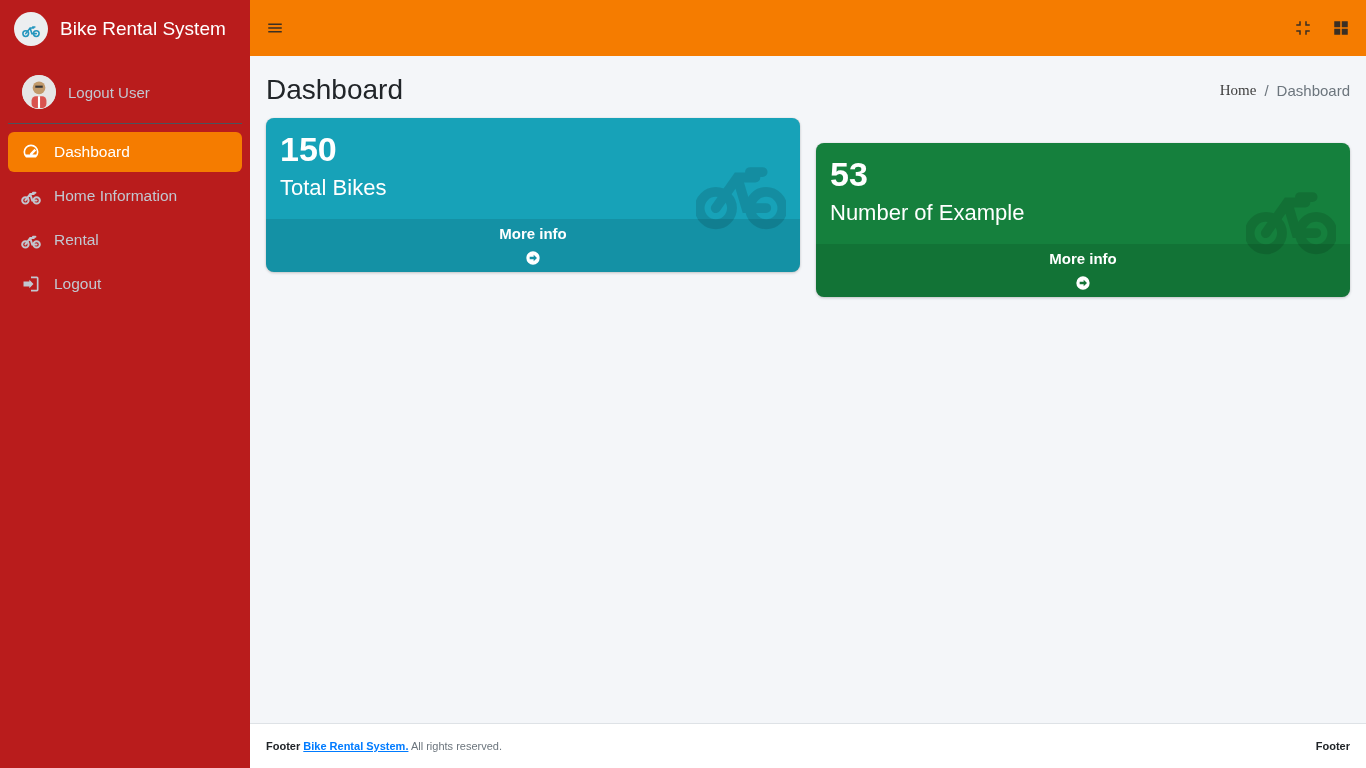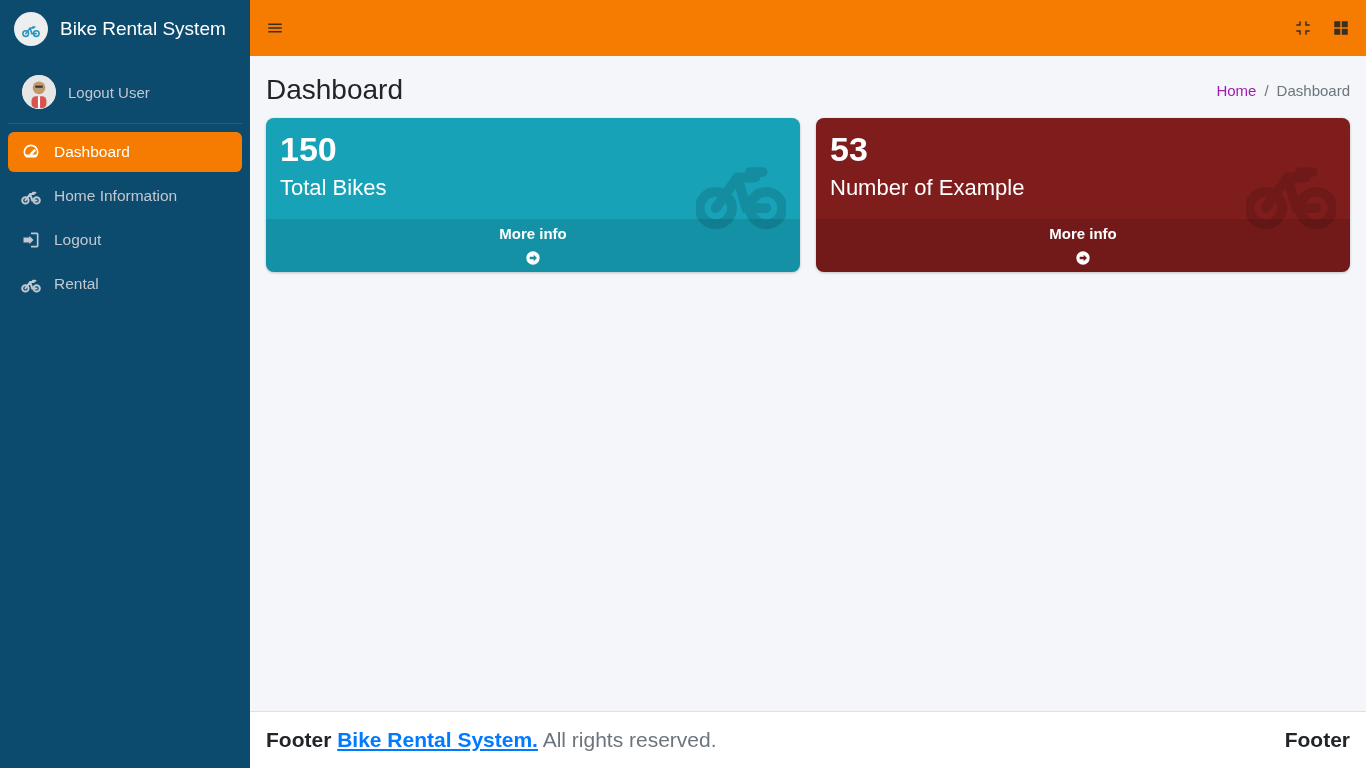--- a/index.html
+++ b/index.html
@@ -1,21 +1,21 @@
 <!DOCTYPE html>
 <html><head>
 <meta charset="utf-8">
 <style>
   * { box-sizing: border-box; margin: 0; padding: 0; }
   html, body { height: 100%; width: 100%; font-family: "Segoe UI", "Helvetica Neue", Arial, sans-serif; font-size: 16px; }
   body { display: flex; background: #f4f6f9; color: #212529; }
 
   
   .sidebar {
-    width: 250px; min-width: 250px; height: 100vh; background: #0c4a6e; color: #c2c7d0;
+    width: 250px; min-width: 250px; height: 100vh; background: #b91c1c; color: #c2c7d0;
     display: flex; flex-direction: column; font-size: 15px;
   }
   .brand {
     display: flex; align-items: center; gap: 12px; padding: 12px 14px 14px 14px;
     border-bottom: 1px solid #4b545c00;
   }
   .brand-logo {
     width: 34px; height: 34px; border-radius: 50%; background: #eceef0;
     display:flex; align-items:center; justify-content:center;
   }
@@ -54,51 +54,51 @@
   .topbar-left, .topbar-right { display:flex; align-items:center; gap:20px; }
   .icon-btn { cursor:pointer; color:#212529; opacity:.88; }
   .icon-btn svg { width:18px; height:18px; fill: currentColor; display:block; }
 
   .content-header {
     display:flex; align-items:center; justify-content:space-between;
     padding: 18px 16px 12px 16px;
   }
   .content-header h1 { font-size: 28px; font-weight: 500; color:#212529; }
   .breadcrumb { font-size:15px; color:#6c757d; display:flex; align-items:center; gap:8px; }
-  .breadcrumb a { color:#a21caf; text-decoration:none; }
+  .breadcrumb a { color:#404040; text-decoration:none;font-family:Liberation Serif, serif; }
   .breadcrumb .sep { color:#6c757d; }
 
   .content { flex:1; padding: 0 16px 16px 16px; display:flex; gap:16px; align-items:flex-start; }
 
   .small-box {
     flex:1; border-radius: 8px; color:#fff; position:relative; overflow:hidden;
     display:flex; flex-direction:column; min-height: 130px;
     box-shadow: 0 0 1px rgba(0,0,0,.125), 0 1px 3px rgba(0,0,0,.2);
   }
   .small-box.teal  { background:#17a2b8; }
-  .small-box.green { background:#7f1d1d; }
+  .small-box.green { background:#15803d;margin-top:25px; }
   .small-box .inner { padding: 12px 14px 18px 14px; flex:1; }
   .small-box .inner h3 { font-size: 34px; font-weight:700; margin-bottom: 6px; }
   .small-box .inner p  { font-size: 22px; font-weight:500; }
   .small-box .bg-icon {
     position:absolute; right:14px; top:50%; transform:translateY(-55%);
     opacity:.12; pointer-events:none;
   }
   .small-box .bg-icon svg { width:90px; height:90px; fill:#000; }
   .small-box .footer-link {
     background: rgba(0,0,0,.1); text-align:center; padding: 6px 0; font-weight:600;
     cursor:pointer; display:flex; align-items:center; justify-content:center; gap:8px;
     font-size:15px;
     flex-direction:column;
   }
   .small-box .footer-link svg { width:16px; height:16px; fill:#fff; }
 
   .footer {
     background:#fff; border-top:1px solid #dee2e6; color:#6c757d;
-    padding: 16px; display:flex; align-items:center; justify-content:space-between; font-size:21px;
+    padding: 16px; display:flex; align-items:center; justify-content:space-between; font-size:11px;
   }
   .footer strong { color:#212529; font-weight:700; }
   .footer .link { color:#007bff; font-weight:700; }
 </style>
 </head>
 <body>
 
 <svg width="0" height="0" style="position:absolute">
   <defs>
     <g id="bike-glyph">
@@ -154,37 +154,37 @@
               <circle cx="22" cy="72" r="16"></circle>
               <circle cx="78" cy="72" r="16"></circle>
               <path d="M22 72 L46 40 L64 40 M46 40 L56 72 L78 72 M60 34 L72 34"></path>
             </g>
           </svg>
       </span>
       <span>Home Information</span>
     </li>
     <li class="nav-item">
       <span class="nav-icon">
-        <svg viewBox="0 0 24 24">
-            <path d="M10 17v-2H3V9h7V7l5 5-5 5zm9-14H12v2h7v14h-7v2h7a2 2 0 0 0 2-2V5a2 2 0 0 0-2-2z"></path>
-          </svg>
-      </span>
-      <span>Logout</span>
-    </li>
-    <li class="nav-item">
-      <span class="nav-icon">
         <svg viewBox="0 0 100 100">
             <g fill="none" stroke="currentColor" stroke-width="10" stroke-linecap="round">
               <circle cx="22" cy="72" r="16"></circle>
               <circle cx="78" cy="72" r="16"></circle>
               <path d="M22 72 L46 40 L64 40 M46 40 L56 72 L78 72 M60 34 L72 34"></path>
             </g>
           </svg>
       </span>
       <span>Rental</span>
+    </li>
+    <li class="nav-item">
+      <span class="nav-icon">
+        <svg viewBox="0 0 24 24">
+            <path d="M10 17v-2H3V9h7V7l5 5-5 5zm9-14H12v2h7v14h-7v2h7a2 2 0 0 0 2-2V5a2 2 0 0 0-2-2z"></path>
+          </svg>
+      </span>
+      <span>Logout</span>
     </li>
   </ul>
 </aside>
 
 <div class="main-col">
 
   <div class="topbar">
     <div class="topbar-left">
       <span class="icon-btn">
         <svg viewBox="0 0 24 24">

